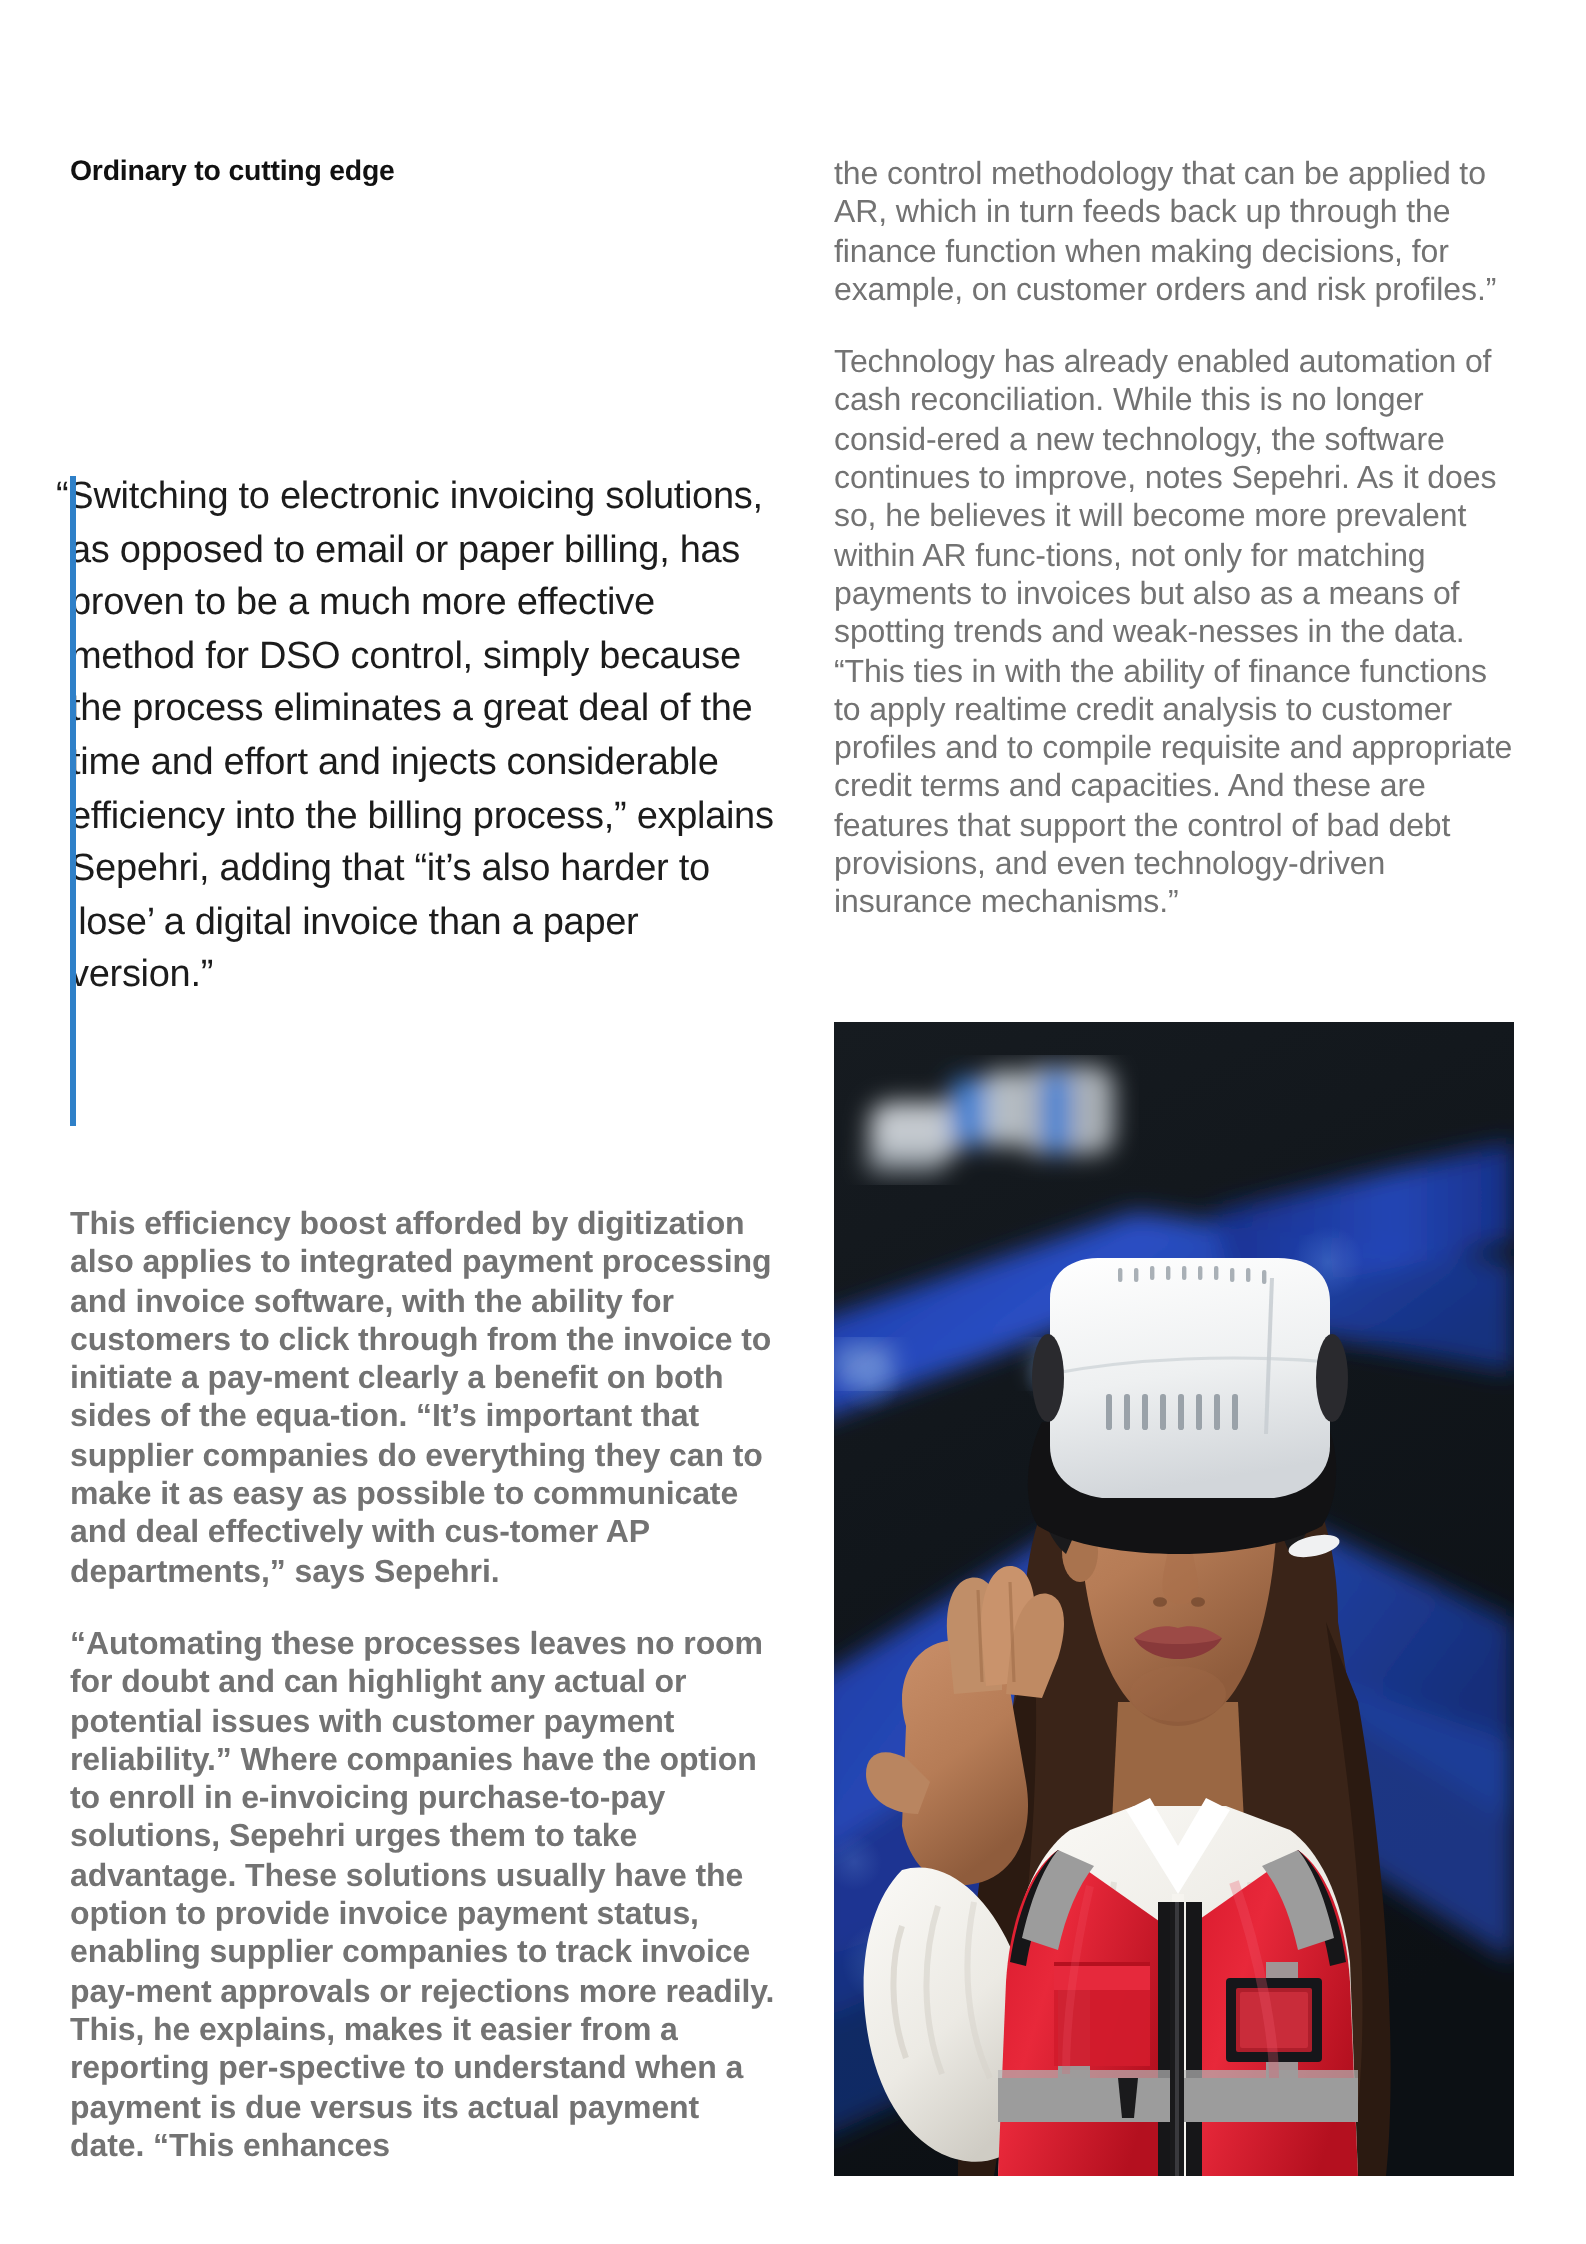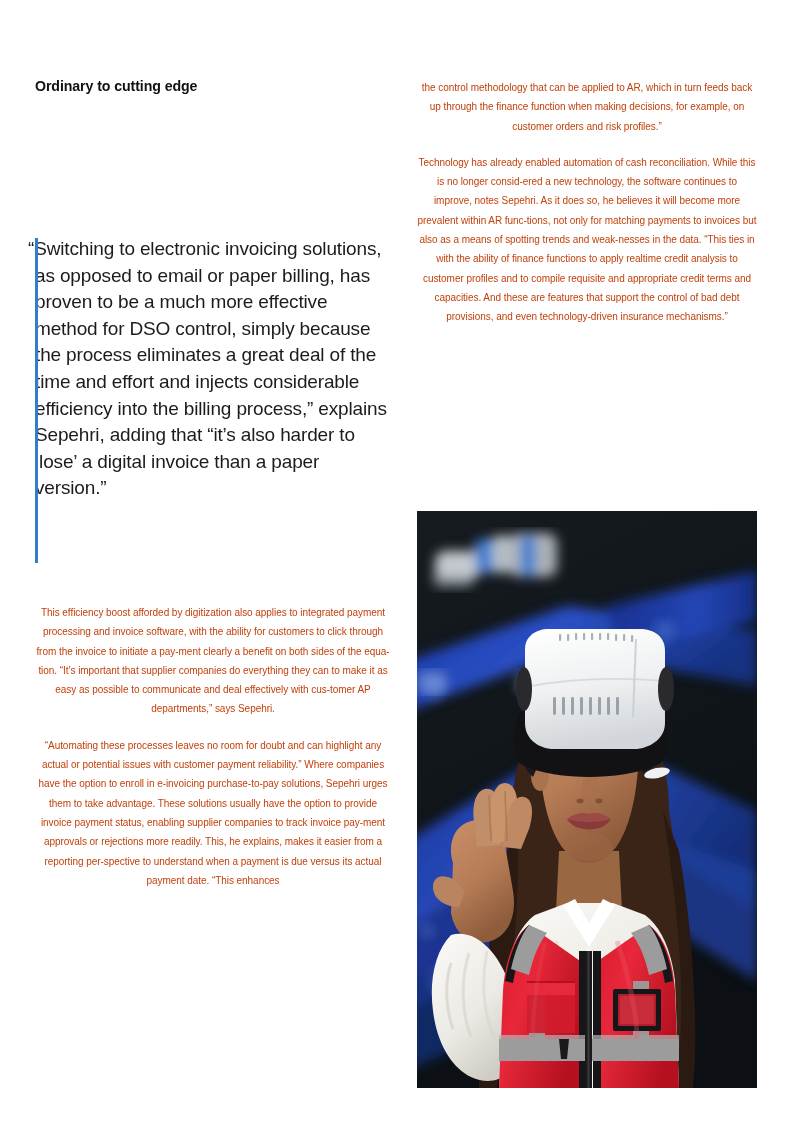--- a/index.html
+++ b/index.html
@@ -41,26 +41,25 @@
   .section-heading {
     font-size: 14.2px;
     font-weight: bold;
     line-height: 17px;
     letter-spacing: -0.1px;
     margin: 0 0 2px 0;
     color: #111111;
   }
 
   p.body {
-    font-size: 10px;
+    font-size: 16px;
     line-height: 19.3px;
     margin: 0 0 17px 0;
-    color: #c2410c;
+    color: #737373;
     letter-spacing: -0.05px;
-    text-align: center;
   }
   p.body:last-child { margin-bottom: 0; }
 
   
   .pullquote {
     position: absolute;
     left: 35px;
     top: 236px;
     width: 356px;
     box-sizing: border-box;
@@ -101,21 +100,21 @@
 
   <div class="col-left">
     <h2 class="section-heading">Ordinary to cutting edge</h2>
   </div>
 
   <div class="pullquote">
     <div class="pullquote-bar"></div>
     <p class="pullquote-text">“Switching to electronic invoicing solutions, as opposed to email or paper billing, has proven to be a much more effective method for DSO control, simply because the process eliminates a great deal of the time and effort and injects considerable efficiency into the billing process,” explains Sepehri, adding that “it’s also harder to ‘lose’ a digital invoice than a paper version.”</p>
   </div>
 
-  <div class="col-left" style="top:603px;">
+  <div class="col-left" style="top:603px;font-weight:bold;">
     <p class="body">This efficiency boost afforded by digitization also applies to integrated payment processing and invoice software, with the ability for customers to click through from the invoice to initiate a pay-ment clearly a benefit on both sides of the equa-tion. “It’s important that supplier companies do everything they can to make it as easy as possible to communicate and deal effectively with cus-tomer AP departments,” says Sepehri.</p>
     <p class="body">“Automating these processes leaves no room for doubt and can highlight any actual or potential issues with customer payment reliability.” Where companies have the option to enroll in e-invoicing purchase-to-pay solutions, Sepehri urges them to take advantage. These solutions usually have the option to provide invoice payment status, enabling supplier companies to track invoice pay-ment approvals or rejections more readily. This, he explains, makes it easier from a reporting per-spective to understand when a payment is due versus its actual payment date. “This enhances</p>
   </div>
 
   <div class="col-right">
     <p class="body">the control methodology that can be applied to AR, which in turn feeds back up through the finance function when making decisions, for example, on customer orders and risk profiles.”</p>
     <p class="body">Technology has already enabled automation of cash reconciliation. While this is no longer consid-ered a new technology, the software continues to improve, notes Sepehri. As it does so, he believes it will become more prevalent within AR func-tions, not only for matching payments to invoices but also as a means of spotting trends and weak-nesses in the data. “This ties in with the ability of finance functions to apply realtime credit analysis to customer profiles and to compile requisite and appropriate credit terms and capacities. And these are features that support the control of bad debt provisions, and even technology-driven insurance mechanisms.”</p>
   </div>
 
   <div class="photo">

